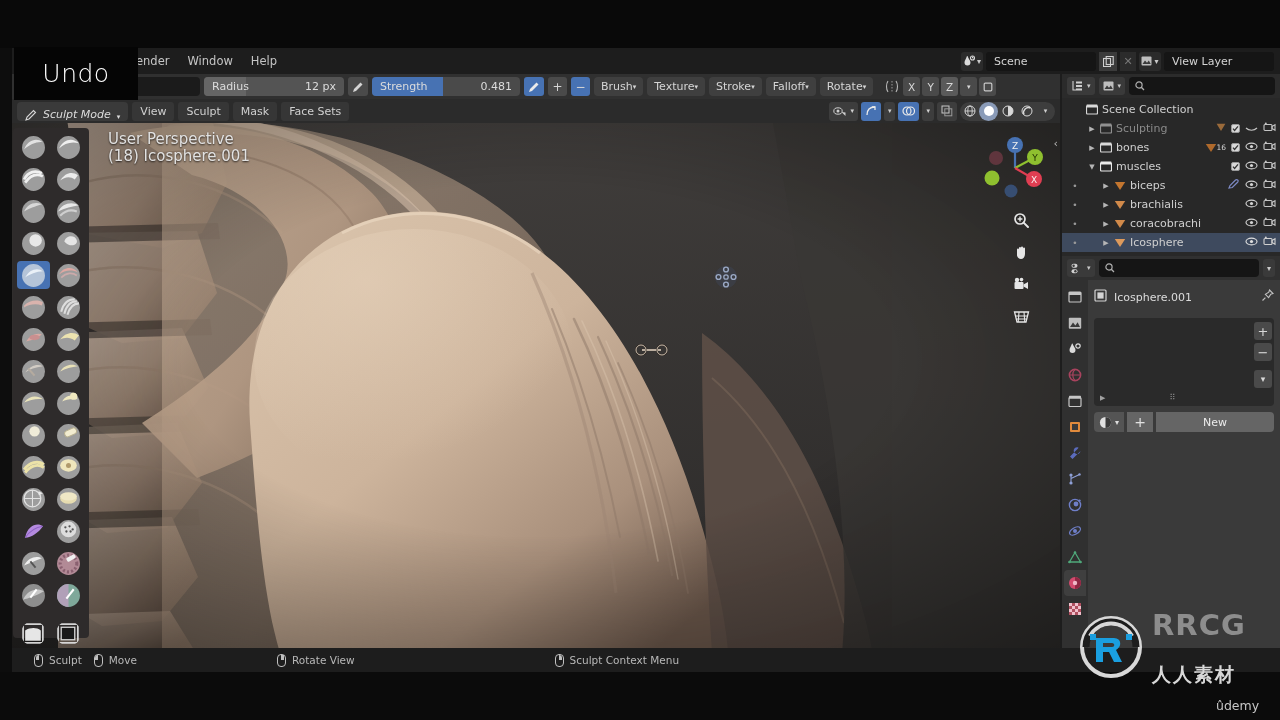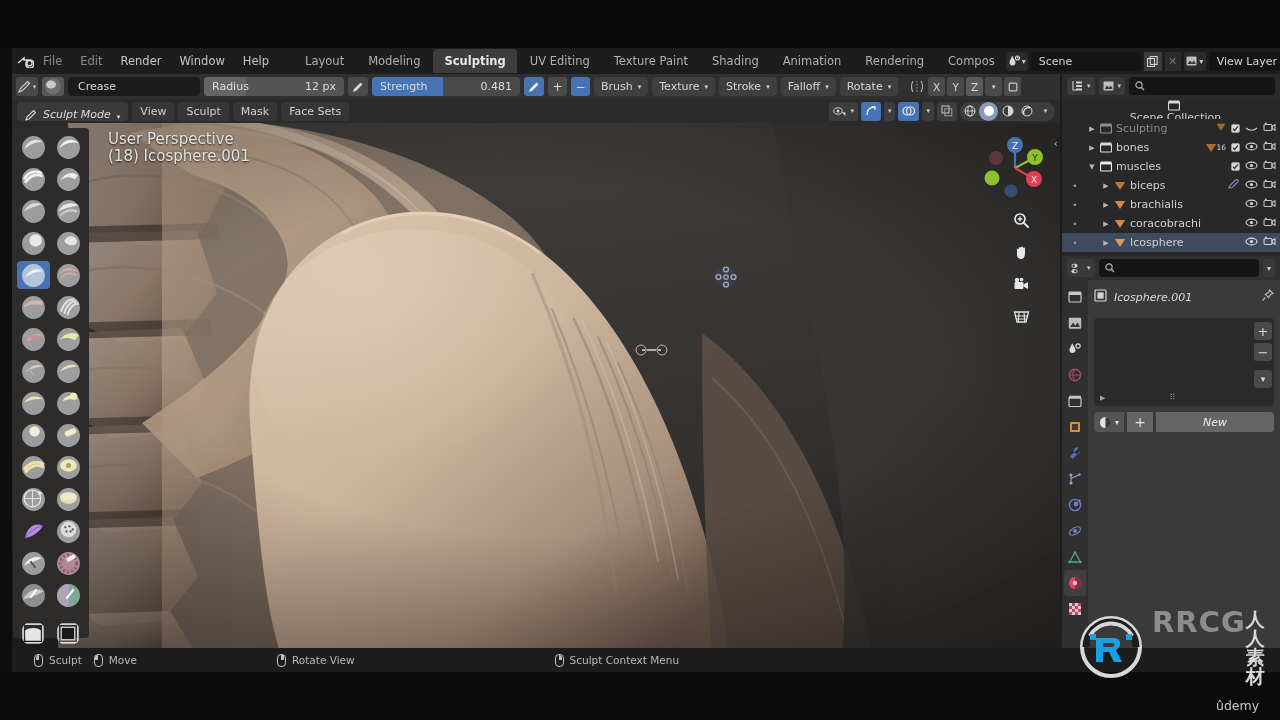--- a/index.html
+++ b/index.html
@@ -48,21 +48,21 @@
   .slider-radius .fill { position:absolute; left:0; top:0; height:100%; width:30%; background:#656565; }
   .slider-strength { background:#4a4a4a; width:148px; }
   .slider-strength .fill { position:absolute; left:0; top:0; height:100%; width:48%; background:#4772b3; }
   .pen-btn { width:20px; height:19px; border-radius:3px; background:#4a4a4a;
     display:flex; align-items:center; justify-content:center; }
   .pen-btn.on { background:#4772b3; }
   .pm-btn { width:19px; height:19px; border-radius:3px; background:#4a4a4a; color:#d5d5d5;
     display:flex; align-items:center; justify-content:center; font-size:12px; }
   .pm-btn.on { background:#4772b3; }
   .dropdown { height:19px; border-radius:4px; background:#3f3f3f; display:flex; align-items:center;
-    gap:5px; padding:0 7px; font-size:11px; color:#d5d5d5; }
+    padding:0 7px; font-size:11px; color:#d5d5d5; }
   .sym-group { display:flex; align-items:center; gap:2px; margin-left:6px; }
   .axis-btn { width:17px; height:19px; border-radius:3px; background:#4a4a4a; color:#d8d8d8;
     font-size:10.5px; display:flex; align-items:center; justify-content:center; }
   .axis-btn.on { background:#5a5a5a; }
 
   
   .vpheader { position:absolute; left:12px; top:99px; width:1048px; height:24px;
     background:#2b2b2b; display:flex; align-items:center; gap:4px; padding:0 5px; }
   .mode-sel { display:flex; align-items:flex-end; gap:6px; background:#3a3a3a; height:19px;
     border-radius:4px; padding:0 8px; font-size:11px; color:#dcdcdc;font-style:italic; }
@@ -133,21 +133,21 @@
   
   .props { position:absolute; left:1062px; top:256px; width:218px; height:392px; background:#303030; }
   .props-header { height:24px; display:flex; align-items:center; gap:4px; padding:0 5px; }
   .props-search { flex:1; height:18px; background:#151515; border-radius:4px; display:flex;
     align-items:center; padding:0 6px; gap:5px; }
   .props-body { display:flex; height:368px; }
   .props-tabs { width:26px; background:#303030; display:flex; flex-direction:column;
     align-items:center; gap:0; padding-top:4px; }
   .ptab { width:22px; height:26px; display:flex; align-items:center; justify-content:center; }
   .ptab.active { background:#3f3f3f; border-radius:4px 0 0 4px; }
-  .props-main { flex:1; background:#3a3a3a; padding:6px;font-style:italic; }
+  .props-main { flex:1; background:#3a3a3a; padding:6px; }
   .bc-row { display:flex; align-items:center; gap:7px; height:22px; font-size:11px; color:#dcdcdc; }
   .mat-list { margin-top:10px; height:88px; background:#2a2a2a; border-radius:4px;
     position:relative; display:flex; }
   .mat-list-inner { flex:1; position:relative; }
   .mat-side { width:22px; display:flex; flex-direction:column; align-items:center;
     gap:3px; padding-top:4px; }
   .msq { width:18px; height:18px; background:#4a4a4a; border-radius:3px; color:#d8d8d8;
     display:flex; align-items:center; justify-content:center; font-size:13px; }
   .newrow { margin-top:6px; display:flex; align-items:center; gap:3px; }
   .new-dd { display:flex; align-items:center; gap:3px; background:#545454; height:20px;
@@ -159,21 +159,21 @@
 
   
   .undo-overlay { position:absolute; left:14px; top:47px; width:124px; height:53px;
     background:#050505; z-index:90; display:flex; align-items:center; justify-content:center; }
   .undo-overlay span { font-size:25px; color:#ffffff; font-weight:300; letter-spacing:0.5px; }
 
   
   .watermark { position:absolute; left:1078px; top:612px; width:200px; height:70px; z-index:95;
     display:flex; align-items:center; gap:8px; }
   .wm-logo { width:66px; height:66px; flex:none; }
-  .wm-text { display:flex; line-height:1; }
+  .wm-text { display:flex; flex-direction:column; line-height:1;gap:23px; }
   .wm-rrcg { font-size:29px; font-weight:bold; color:#8d8d8d; letter-spacing:1px; }
   .wm-cn { font-size:19px; color:#d8d8d8; font-weight:bold; letter-spacing:2px; margin-top:2px; }
   .udemy { position:absolute; left:1216px; top:698px; font-size:12.5px; color:#c8c8c8; z-index:95; }
 </style>
 </head>
 <body>
 
 <div id="app">
 
   <div class="frame-top"></div>
@@ -186,31 +186,20 @@
         <path d="M2 9 L8 4 L8 6 L14 6 A4 4 0 1 1 10 11 A4 4 0 0 1 14 6" fill="none" stroke="#d8d8d8" stroke-width="1.5"></path>
         <circle cx="13.5" cy="9.2" r="2.6" fill="none" stroke="#d8d8d8" stroke-width="1.4"></circle>
       </svg>
     </div>
     <div class="menu-item dim">File</div>
     <div class="menu-item dim">Edit</div>
     <div class="menu-item">Render</div>
     <div class="menu-item">Window</div>
     <div class="menu-item">Help</div>
 
-    <div class="ws-tabs">
-      <div class="ws-tab">Layout</div>
-      <div class="ws-tab">Modeling</div>
-      <div class="ws-tab active">Sculpting</div>
-      <div class="ws-tab">UV Editing</div>
-      <div class="ws-tab">Texture Paint</div>
-      <div class="ws-tab">Shading</div>
-      <div class="ws-tab">Animation</div>
-      <div class="ws-tab">Rendering</div>
-      <div class="ws-tab">Compos</div>
-    </div>
 
     <div class="topbar-right">
       <div class="icon-btn">
         <svg width="13" height="12" viewBox="0 0 13 12">
           <path d="M4 1 C3 4 1.5 5.5 1.5 7.5 A3 3 0 0 0 7.5 7.5 C7.5 5.5 5.5 4 4.5 1 Z" fill="#dadada"></path>
           <circle cx="9.5" cy="3" r="2" fill="none" stroke="#dadada" stroke-width="1.1"></circle>
           <path d="M9.5 1.6 L9.5 3 L10.6 3" stroke="#dadada" stroke-width="1" fill="none"></path>
         </svg>
         <span style="font-size:8px;margin-left:1px;">▾</span>
       </div>
@@ -786,21 +775,21 @@
       </div>
       <div class="ol-search">
         <svg width="10" height="10" viewBox="0 0 10 10">
             <circle cx="4" cy="4" r="3.1" fill="none" stroke="#b0b0b0" stroke-width="1.2"></circle>
             <path d="M6.3 6.3 L9 9" stroke="#b0b0b0" stroke-width="1.3"></path>
           </svg>
       </div>
     </div>
     <div class="ol-tree">
 
-      <div class="ol-row" style="padding-left:10px;flex-direction:column;">
+      <div class="ol-row" style="padding-left:10px;">
         <span class="tri"></span>
         <span class="ol-icon">
             <svg width="12" height="11" viewBox="0 0 12 11">
               <rect x="0.5" y="2" width="11" height="8" rx="1" fill="none" stroke="#d8d8d8" stroke-width="1.2"></rect>
               <rect x="0.5" y="0.5" width="11" height="3" rx="0.6" fill="#d8d8d8"></rect>
             </svg>
           </span>
         <span class="ol-label">Scene Collection</span>
       </div>
 
@@ -1165,20 +1154,23 @@
       <span>Rotate View</span>
     </div>
     <div class="status-item" style="margin-left:200px;">
       <span class="mouse-ico">
           <span style="position:absolute;right:0.5px;top:0.5px;width:3.2px;height:5px;background:#c0c0c0;border-radius:0 3px 0 0;"></span>
         </span>
       <span>Sculpt Context Menu</span>
     </div>
   </div>
 
+  <div class="undo-overlay">
+    <span>Undo</span>
+  </div>
 
   <div class="watermark">
     <svg class="wm-logo" viewBox="0 0 66 66">
       <path d="M33 4 A29 29 0 1 1 33 62 A29 29 0 0 1 33 4 Z" fill="none" stroke="#d8d8d8" stroke-width="4"></path>
       <path d="M8 33 A25 25 0 0 1 58 33" fill="none" stroke="#1d1d1d" stroke-width="7"></path>
       <path d="M12 22 A24 24 0 0 1 54 22" fill="none" stroke="#d8d8d8" stroke-width="4"></path>
       <path d="M18 24 L18 48 L25 48 L25 38 L31 38 L36 48 L44 48 L38 36 C44 33 44 24 36 24 Z M25 29 L34 29 C37 29 37 33 34 33 L25 33 Z" fill="#1a9fe0"></path>
       <rect x="12" y="20" width="6" height="6" fill="#1a9fe0"></rect>
       <rect x="48" y="20" width="6" height="6" fill="#1a9fe0"></rect>
     </svg>

